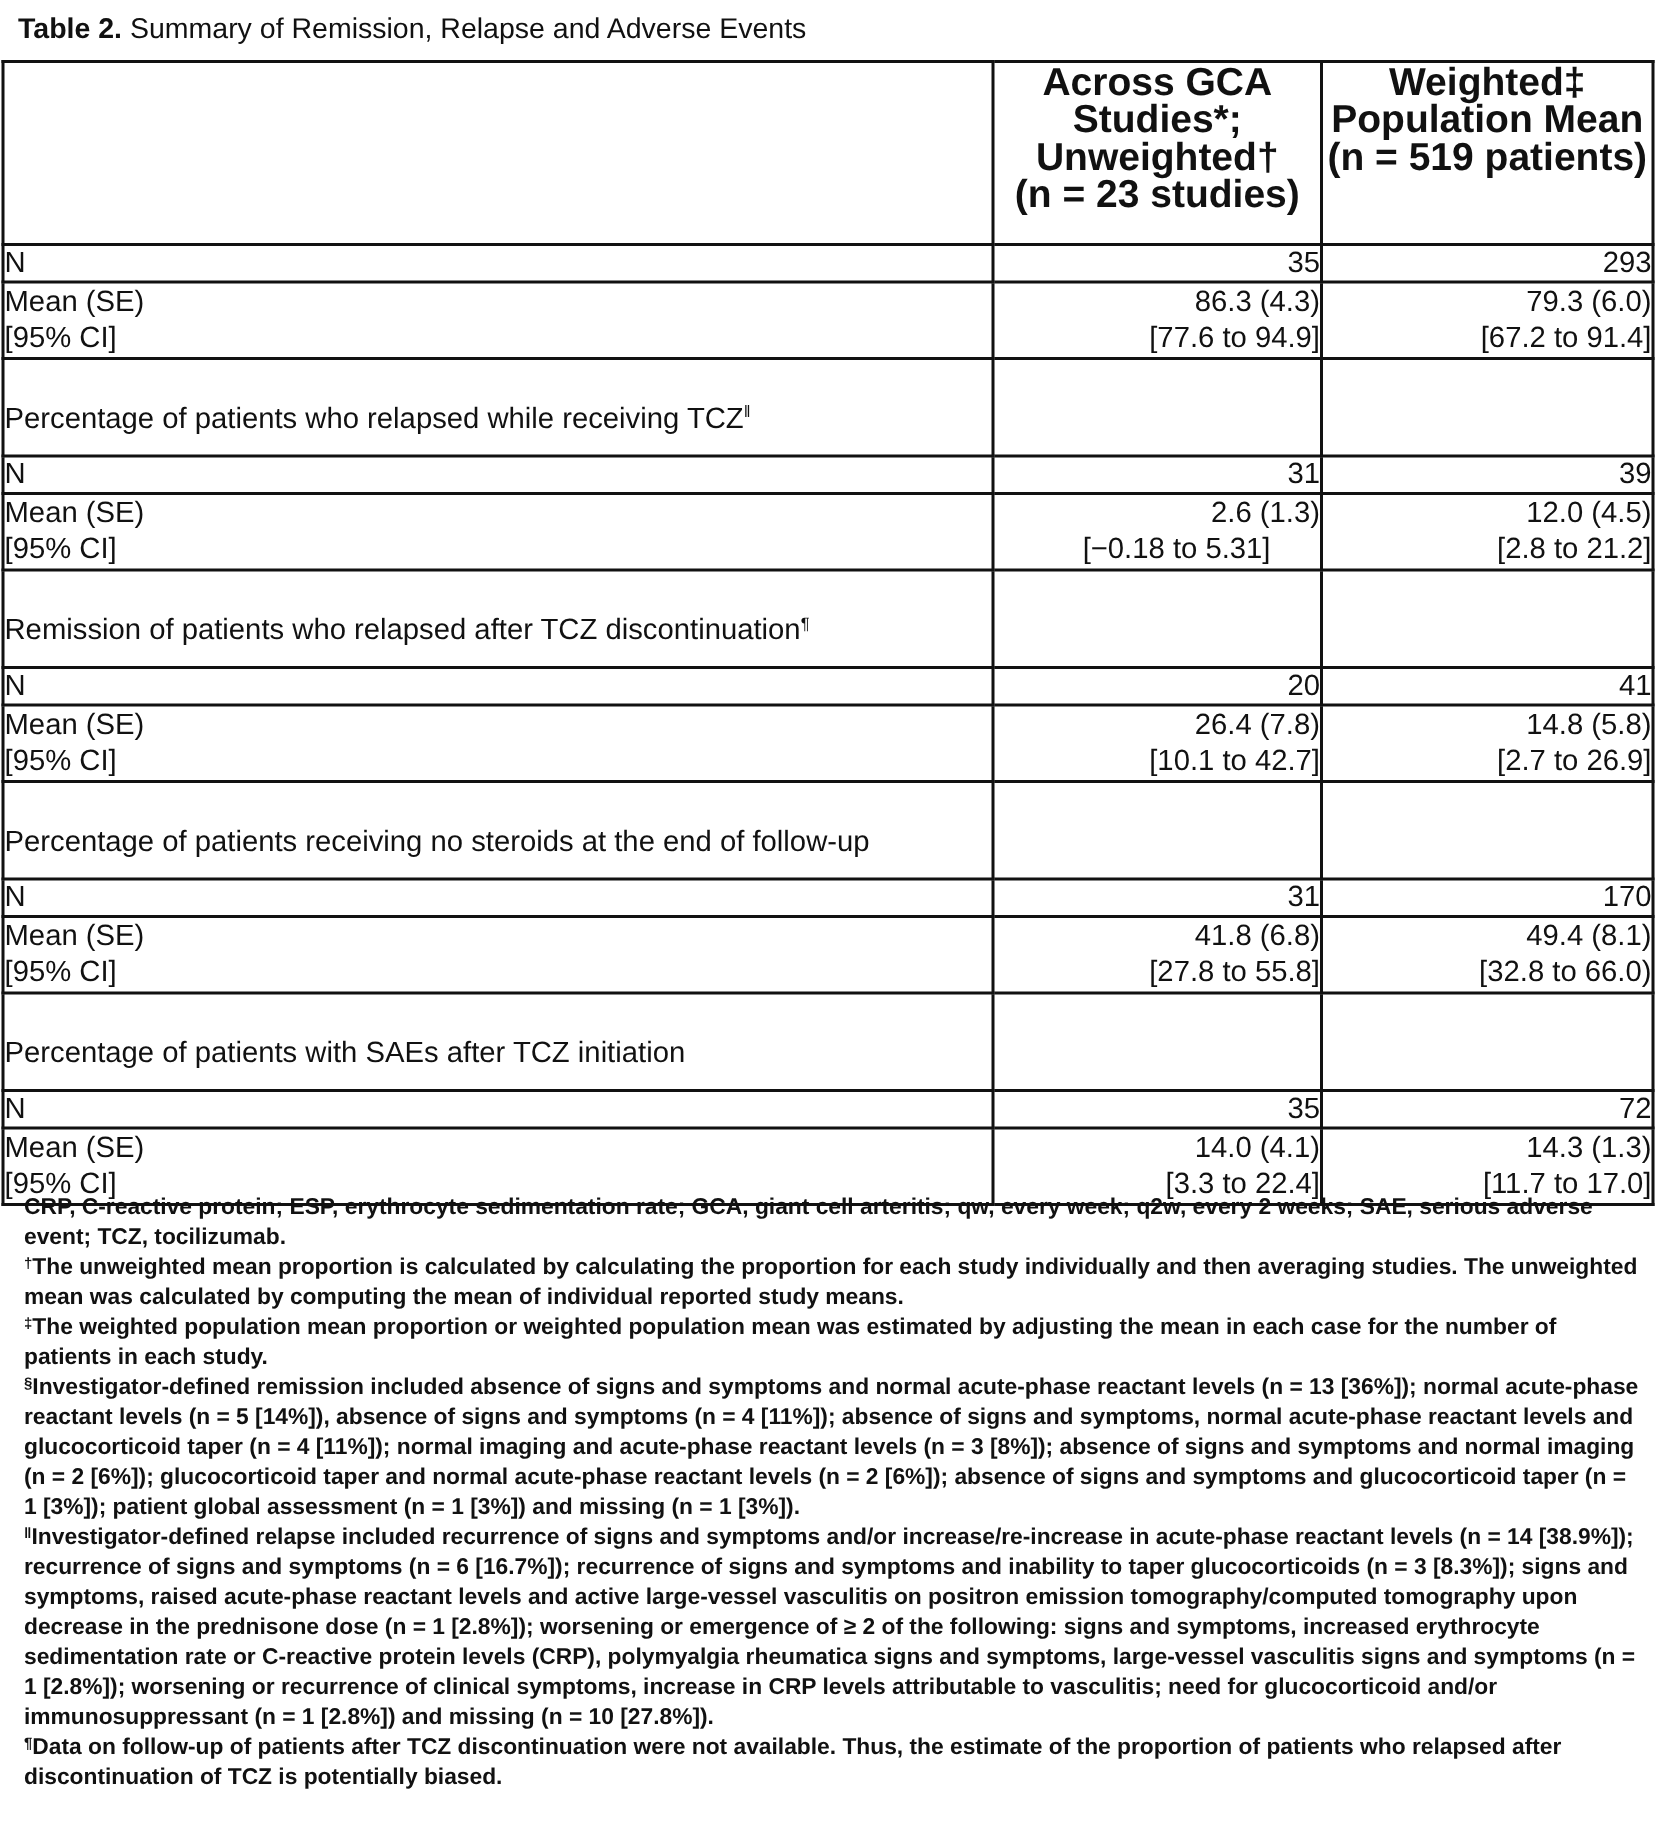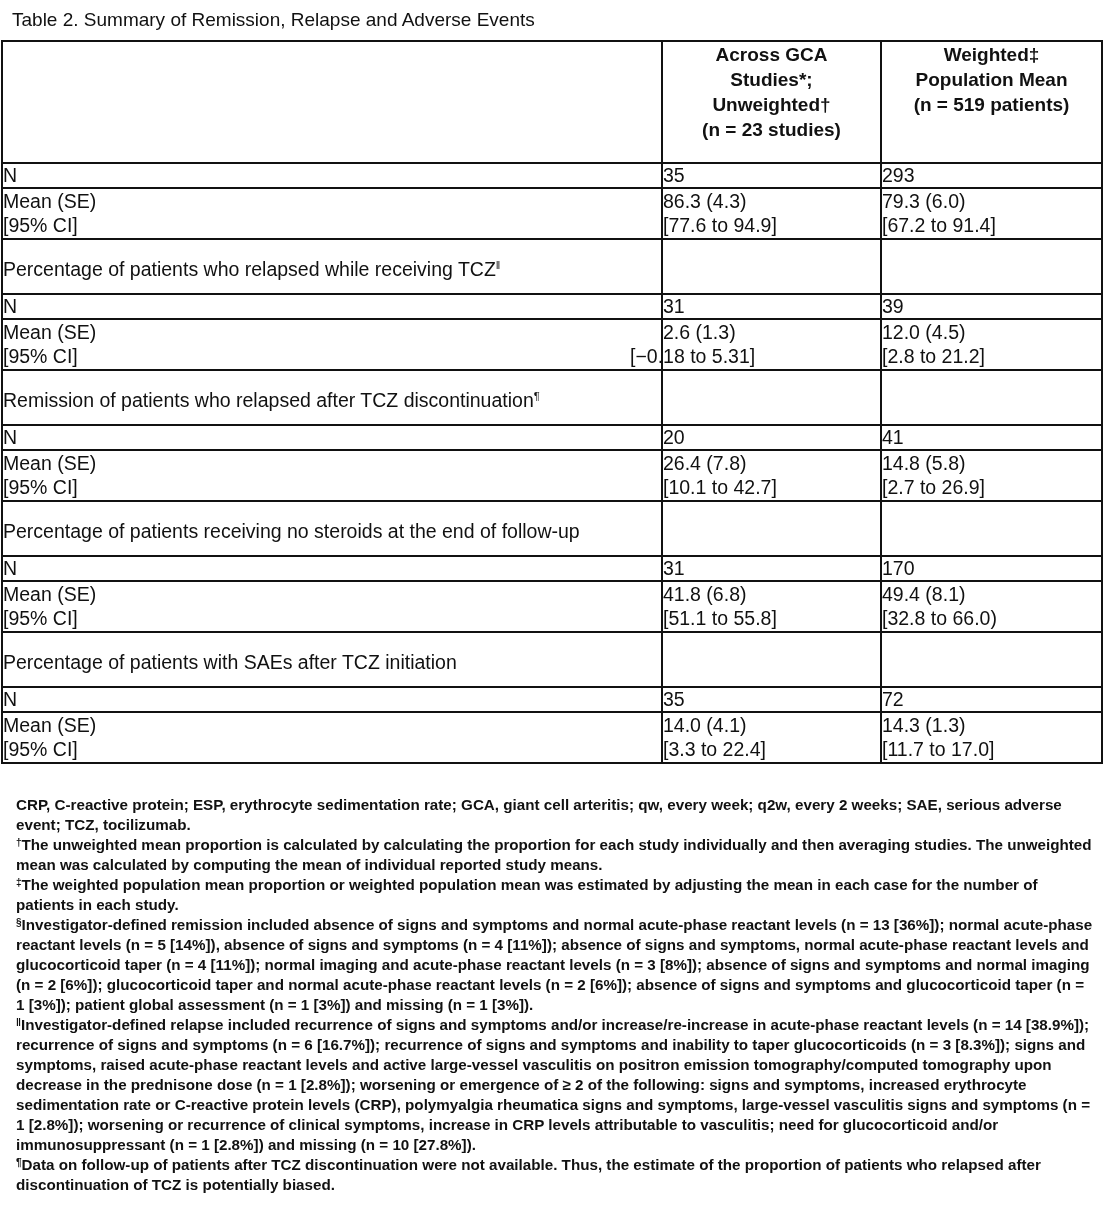--- a/index.html
+++ b/index.html
@@ -4,40 +4,40 @@
 <style>
   html, body { margin: 0; padding: 0; background: #ffffff; }
   body {
     width: 1103px; height: 1227px; position: relative; overflow: hidden;
     font-family: "Liberation Sans", sans-serif; color: #111111;
   }
   .caption {
     position: absolute; left: 12px; top: 8px;
     font-size: 19px; line-height: 24px; white-space: nowrap;
   }
-  .caption b { font-weight: normal; text-align: right; }
+  .caption b { font-weight: bold; text-align: right; }
   table.t {
     position: absolute; left: 1px; top: 40px;
     width: 1100px; border-collapse: collapse; table-layout: fixed;
     font-size: 19.5px;
   }
   table.t td, table.t th {
     border: 2px solid #111111; padding: 0; vertical-align: top;
   }
   col.c1 { width: 660px; }
   col.c2 { width: 219px; }
   col.c3 { width: 221px; }
   th.hd {
-    font-weight: bold; text-align: center; font-size: 19px; line-height: 25px;
+    font-weight: bold; text-align: center; font-size: 26px; line-height: 25px;
     padding-top: 1px; height: 120px; border-radius: 21px;
   }
   td.sec { height: 48px; line-height: 24px; padding-left: 9px; padding-top: 1px; }
-  td.sec.mid { vertical-align: middle; padding-top: 5px; }
+  td.sec.mid { vertical-align: middle; padding-top: 15px; }
   td.lbl { padding-left: 24px; line-height: 24px; }
-  td.val { text-align: left; line-height: 24px; }
+  td.val { text-align: right; line-height: 24px; }
   tr.nrow td { height: 23px; line-height: 22px; }
   tr.mrow td { height: 49px; line-height: 24px; }
   sup { font-size: 11px; vertical-align: 7px; line-height: 0; }
   .notes {
     position: absolute; left: 16px; top: 795px; width: 1080px;
     font-size: 15.2px; line-height: 20px;
   }
   .notes p { margin: 0; font-weight: bold; }
   .fsym { font-size: 10px; vertical-align: 4px; line-height: 0; }
   .ci-neg { display: inline-block; transform: translateX(-33px); }
@@ -153,21 +153,21 @@
       <td class="val">31</td>
       <td class="val">170</td>
     </tr>
     <tr class="mrow">
       <td class="lbl">
           <div>Mean (SE)</div>
           <div>[95% CI]</div>
         </td>
       <td class="val">
           <div>41.8 (6.8)</div>
-          <div>[51.1 to 55.8]</div>
+          <div>[27.8 to 55.8]</div>
         </td>
       <td class="val">
           <div>49.4 (8.1)</div>
           <div>[32.8 to 66.0)</div>
         </td>
     </tr>
 
     <tr>
       <td class="sec mid"><span>Percentage of patients with SAEs after TCZ initiation</span><sup></sup></td>
       <td></td>

